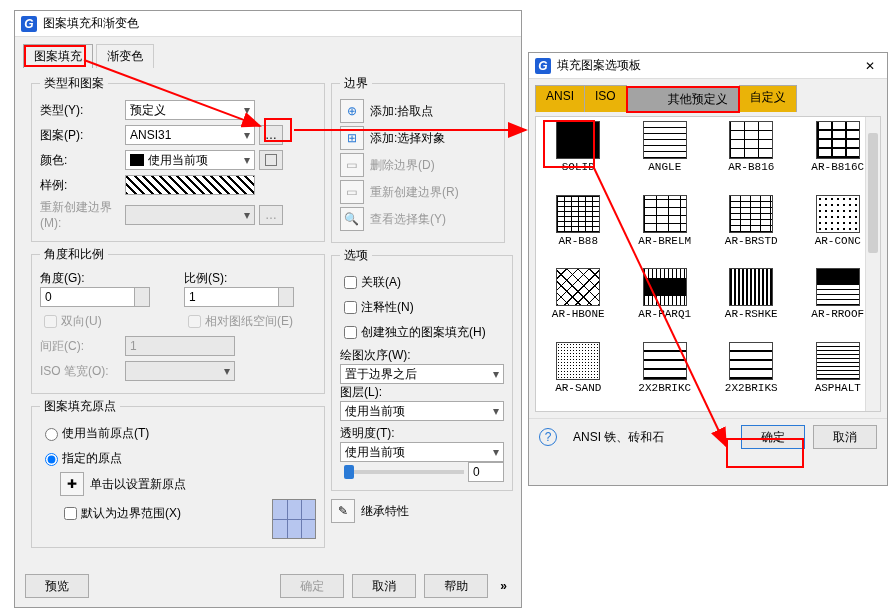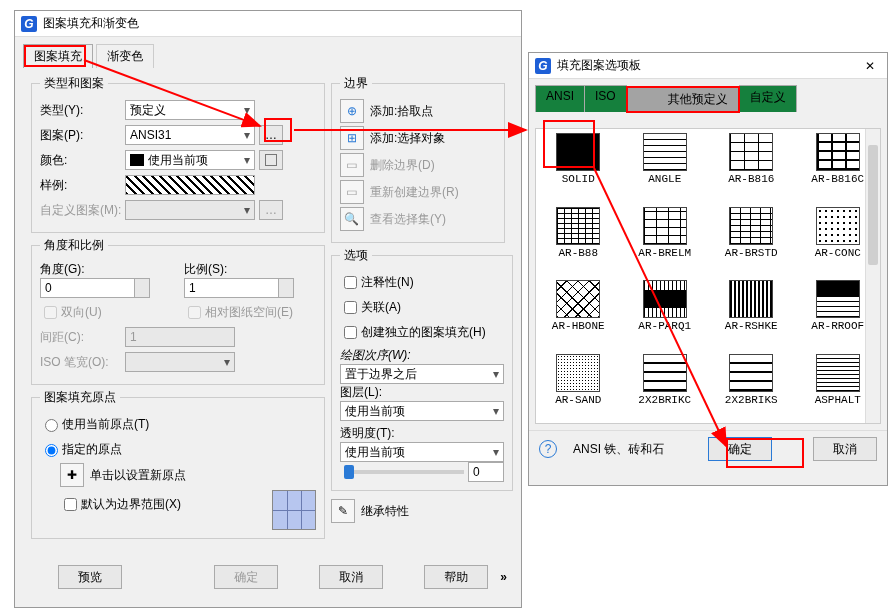--- a/index.html
+++ b/index.html
@@ -22,33 +22,33 @@
   .sel.wide { width:130px; flex:none; }
   .more { width:24px; height:20px; border:1px solid #aaa; background:#e8e8e8; margin-left:4px; display:flex;align-items:center;justify-content:center; }
   .swatch { display:inline-block; width:14px; height:12px; background:#000; margin-right:4px; vertical-align:middle; }
   .hatch { width:130px; height:20px; border:1px solid #aaa; background:repeating-linear-gradient(45deg,#000 0 2px,#fff 2px 6px); }
   .num { width:110px; height:20px; border:1px solid #aaa; background:#fff; padding:0 4px; display:flex; align-items:center; position:relative;}
   .num.spin::after { content:""; position:absolute; right:0; top:0; width:14px; height:100%;
     background: linear-gradient(#e8e8e8,#e8e8e8); border-left:1px solid #aaa; }
   .chk { display:flex; align-items:center; }
   .chk input { margin-right:4px; }
   .btnrow { display:flex; gap:8px; justify-content:flex-end; padding:6px 10px; align-items:center;}
-  .btn { min-width:64px; height:24px; border:1px solid #aaa; background:#e8e8e8; display:flex;align-items:center;justify-content:center;margin-left:33px; }
+  .btn { min-width:64px; height:24px; border:1px solid #aaa; background:#e8e8e8; display:flex;align-items:center;justify-content:center; }
   .disabled { background:#e8e8e8; color:#999; }
   .disabled-txt { color:#9a9a9a; }
   .leftcol { width:300px; }
   .rightcol { width:180px; padding-left:6px;}
   .iconbtn { width:24px; height:24px; border:1px solid #aaa; background:#f6f6f6; display:flex;align-items:center;justify-content:center; margin-right:6px; flex:none;}
   .rightcol .row { align-items:center; }
   .grid { display:grid; grid-template-columns:repeat(4,1fr); gap:8px 10px; padding:4px; background:#fff; border:1px solid #ccc; height:296px; overflow:hidden; position:relative;}
   .cell { display:flex; flex-direction:column; align-items:center; }
   .thumb { width:44px; height:38px; border:1px solid #444; background:#fff; }
   .cname { margin-top:2px; font-family: "Courier New", monospace; font-size:11px; }
   .ptabs { display:flex; margin:6px 6px 0 6px; }
-  .ptab { padding:3px 10px; border:1px solid #aaa; border-bottom:none; background:#15803d; margin-right:-1px; }
+  .ptab { padding:3px 10px; border:1px solid #aaa; border-bottom:none; background:#eab308; margin-right:-1px; }
   .ptab.active { background:#a3a3a3; position:relative; top:1px;padding-left:40px;}
   .red { border:2px solid #f00 !important; }
   .redbox { position:absolute; border:2px solid #f00; pointer-events:none; z-index:50;}
   .arrow { position:absolute; z-index:60; }
   .origin-swatch { width:44px; height:40px; border:1px solid #888; background:#b7c6ef; position:relative; margin-left:auto; }
   .origin-swatch::before, .origin-swatch::after { content:""; position:absolute; background:#6a7bb0; }
   .origin-swatch::before { left:0; right:0; top:50%; height:1px; }
   .origin-swatch::after { top:0; bottom:0; left:33%; width:1px; box-shadow: 14px 0 #6a7bb0; }
   .slider { width:120px; height:4px; background:#cfcfcf; position:relative; margin:6px 4px;}
   .slider::before { content:""; position:absolute; left:0; top:-5px; width:10px; height:14px; background:#2a7ad6; border-radius:2px;}
@@ -94,21 +94,21 @@
             </div>
           <div class="more">
               <span style="display:inline-block;width:12px;height:12px;border:1px solid #777;"></span>
             </div>
           </div>
         <div class="row">
             <span class="lbl">样例:</span>
           <div class="hatch"></div>
           </div>
         <div class="row disabled-txt">
-            <span class="lbl">自定义图案(M):</span>
+            <span class="lbl">重新创建边界(M):</span>
           <div class="sel wide disabled"></div>
           <div class="more disabled">…</div>
           </div>
       </fieldset>
 
       <fieldset>
         <legend>角度和比例</legend>
         <div class="row">
           <div style="flex:1">
               <div>角度(G):</div>
@@ -194,31 +194,31 @@
           </div>
         <div class="row disabled-txt">
             <div class="iconbtn">🔍</div>
             <span>查看选择集(Y)</span>
           </div>
       </fieldset>
       <fieldset>
         <legend>选项</legend>
         <label class="chk row">
             <input type="checkbox" style="">
+            <span>关联(A)</span>
+          </label>
+        <label class="chk row">
+            <input type="checkbox" style="">
             <span>注释性(N)</span>
-          </label>
-        <label class="chk row">
-            <input type="checkbox" style="">
-            <span>关联(A)</span>
           </label>
         <label class="chk row">
             <input type="checkbox" style="">
             <span>创建独立的图案填充(H)</span>
           </label>
-        <div style="margin-top:4px;font-style:italic;">绘图次序(W):</div>
+        <div style="margin-top:4px;">绘图次序(W):</div>
         <div class="sel">
             <span>置于边界之后</span>
           </div>
         <div style="">图层(L):</div>
         <div class="sel">
             <span>使用当前项</span>
           </div>
         <div style="margin-top:4px;">透明度(T):</div>
         <div class="sel">
             <span>使用当前项</span>
@@ -250,21 +250,21 @@
     <div class="gicon">G</div>
     <div class="ttext">填充图案选项板</div>
     <div class="xbtn">✕</div>
   </div>
   <div class="ptabs">
     <div class="ptab">ANSI</div>
     <div class="ptab">ISO</div>
     <div class="ptab active red" id="predeftab">其他预定义</div>
     <div class="ptab">自定义</div>
   </div>
-  <div style="padding:16px 6px 6px 6px;">
+  <div style="padding:4px 6px 6px 6px;">
     <div class="grid" id="patgrid">
       <div class="cell">
           <div class="thumb" style="background: rgb(0, 0, 0);"></div>
           <div class="cname">SOLID</div>
         </div>
         <div class="cell">
           <div class="thumb" style="background: repeating-linear-gradient(0deg, rgb(0, 0, 0) 0px, rgb(0, 0, 0) 1px, rgb(255, 255, 255) 1px, rgb(255, 255, 255) 6px), repeating-linear-gradient(90deg, rgb(0, 0, 0) 0px, rgb(0, 0, 0) 1px, rgb(255, 255, 255) 1px, rgb(255, 255, 255) 6px);"></div>
           <div class="cname">ANGLE</div>
         </div>
         <div class="cell">

